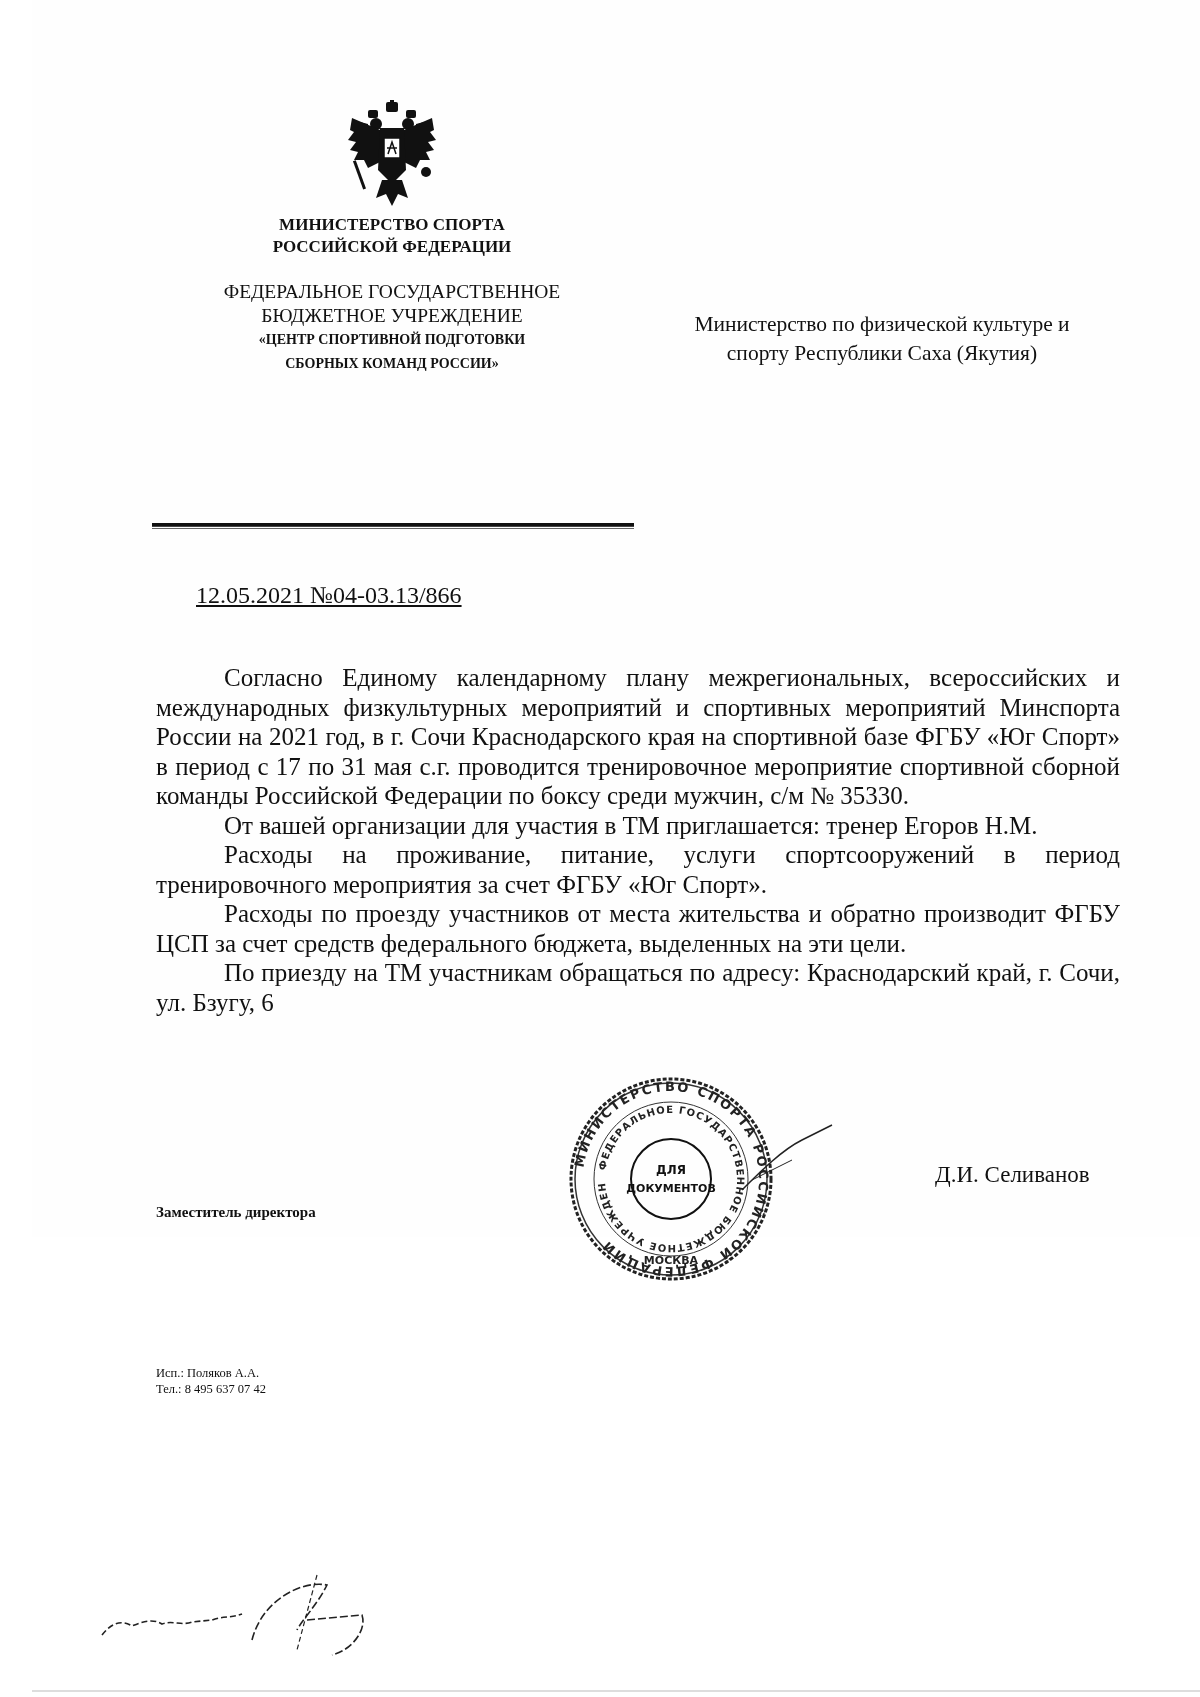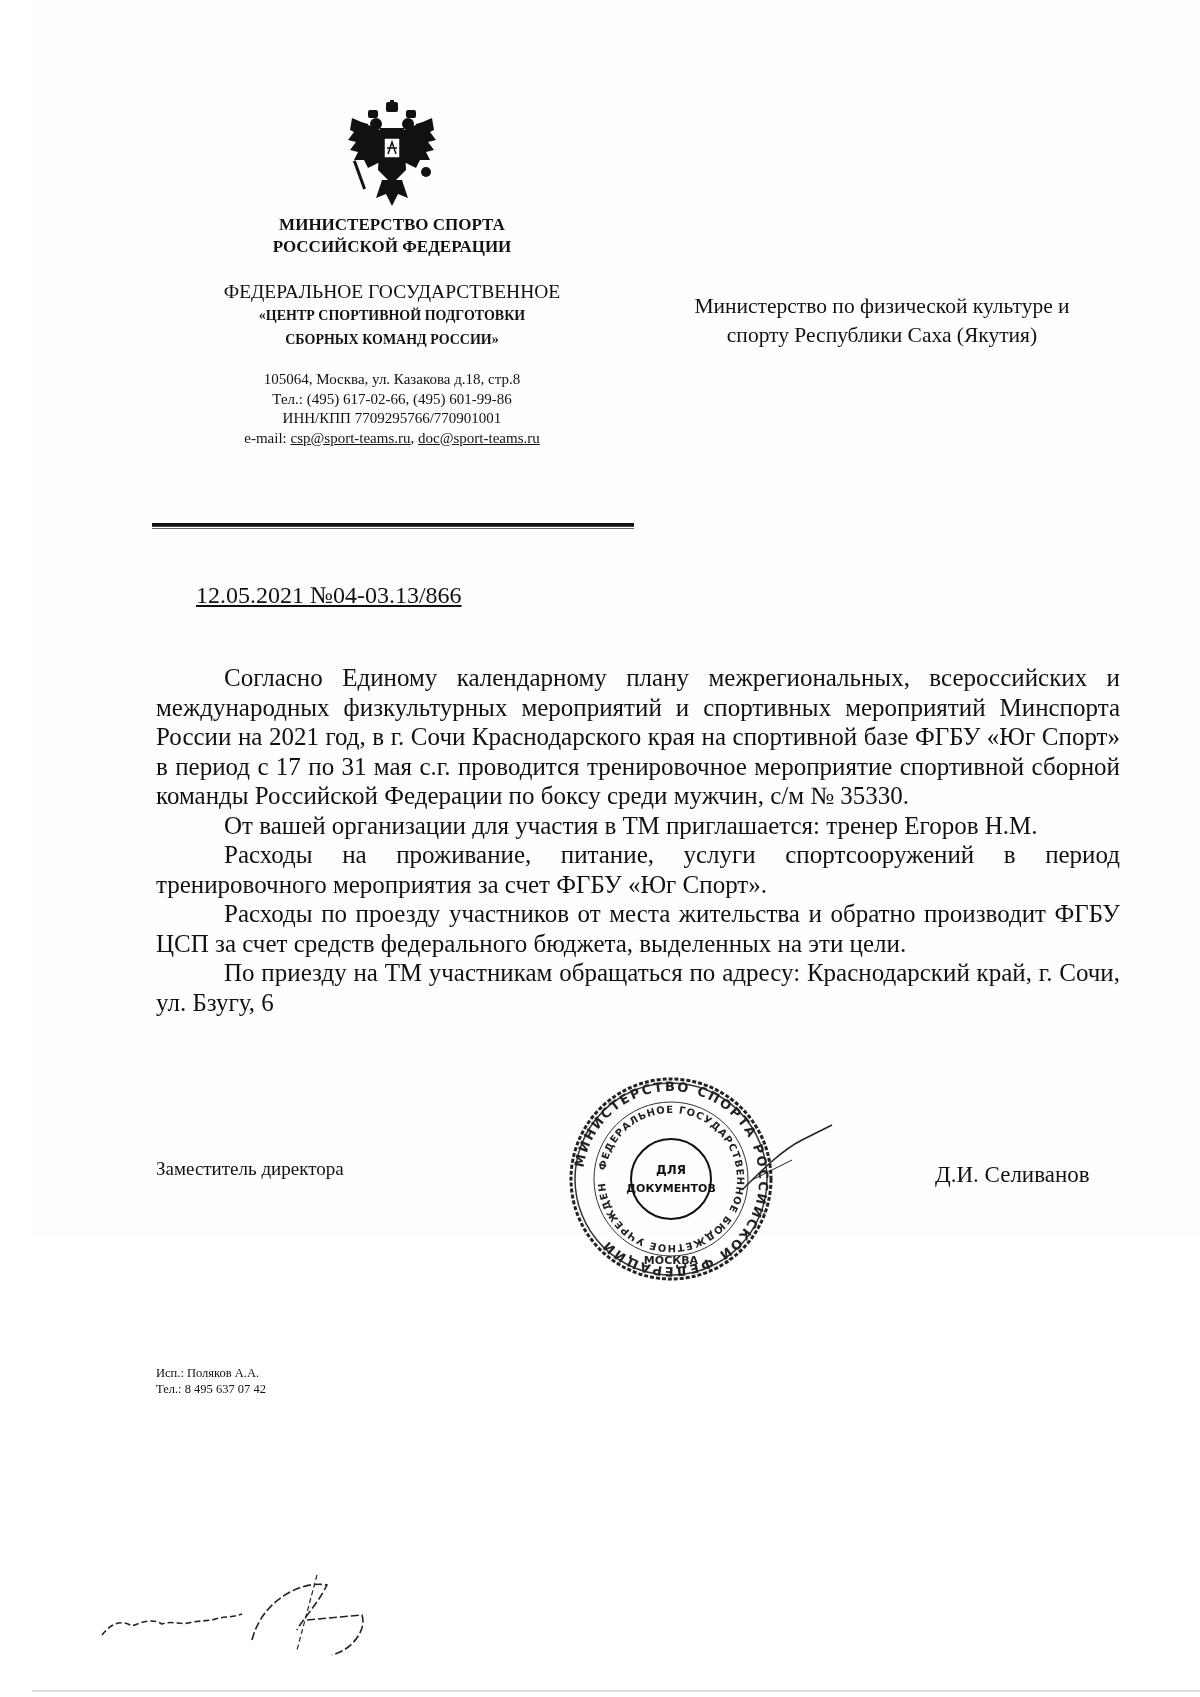--- a/index.html
+++ b/index.html
@@ -13,32 +13,32 @@
   .ministry { font-weight: bold; font-size: 17px; line-height: 22px; margin-top: 2px; }
   .institution { margin-top: 22px; font-size: 19.5px; line-height: 24px; }
   .institution .bold { font-weight: bold; font-size: 14px; }
   .contacts { margin-top: 18px; font-size: 15px; line-height: 19.5px; }
   .contacts a { color: #111; text-decoration: underline; }
   .rule { position: absolute; left: 120px; top: 523px; width: 482px; height: 3px; background: #111;
           border-bottom: 1px solid #444; }
   .rule2 { position: absolute; left: 120px; top: 528px; width: 482px; height: 1px; background: #666; }
 
   
-  .addressee { position: absolute; left: 610px; top: 292px; width: 480px; text-align: center;
+  .addressee { position: absolute; left: 610px; top: 310px; width: 480px; text-align: center;
                font-size: 21.5px; line-height: 29px; }
 
   
   .ref { position: absolute; left: 164px; top: 582px; font-size: 24px; text-decoration: underline; }
 
   
   .body { position: absolute; left: 124px; top: 663px; width: 964px; font-size: 25px; line-height: 29.5px; }
   .body p { margin: 0; text-align: justify; text-indent: 68px; }
 
   
-  .sig-title { position: absolute; left: 124px; top: 1158px; font-size: 19px; }
+  .sig-title { position: absolute; left: 124px; top: 1204px; font-size: 15px; font-weight: bold; }
   .sig-name { position: absolute; left: 903px; top: 1162px; font-size: 23px; }
   .stamp { position: absolute; left: 534px; top: 1074px; width: 210px; height: 210px; }
   .sign-scribble { position: absolute; left: 700px; top: 1110px; width: 110px; height: 100px; }
 
   
   .executor { position: absolute; left: 124px; top: 1365px; font-size: 12.5px; line-height: 16px; }
 
   
   .visa { position: absolute; left: 30px; top: 1560px; width: 310px; height: 100px; }
 
@@ -77,34 +77,25 @@
       <path d="M42 54 L46 42 L50 54 M41 48 L51 48" stroke="#111" stroke-width="1.5" fill="none"></path>
     </svg>
 
     <div class="ministry">
       <div>МИНИСТЕРСТВО СПОРТА</div>
       <div>РОССИЙСКОЙ ФЕДЕРАЦИИ</div>
     </div>
 
     <div class="institution">
       <div>ФЕДЕРАЛЬНОЕ ГОСУДАРСТВЕННОЕ</div>
+      <div>БЮДЖЕТНОЕ УЧРЕЖДЕНИЕ</div>
       <div class="bold">«ЦЕНТР СПОРТИВНОЙ ПОДГОТОВКИ</div>
       <div class="bold">СБОРНЫХ КОМАНД РОССИИ»</div>
     </div>
 
-    <div class="contacts">
-      <div>105064, Москва, ул. Казакова д.18, стр.8</div>
-      <div>Тел.: (495) 617-02-66, (495) 601-99-86</div>
-      <div>ИНН/КПП 7709295766/770901001</div>
-      <div>
-        <span>e-mail:</span>
-        <a>csp@sport-teams.ru</a><span>,</span>
-        <a>doc@sport-teams.ru</a>
-      </div>
-    </div>
   </div>
 
   <div class="rule"></div>
   <div class="rule2"></div>
 
   <div class="addressee">
     <div>Министерство по физической культуре и</div>
     <div>спорту Республики Саха (Якутия)</div>
   </div>
 

